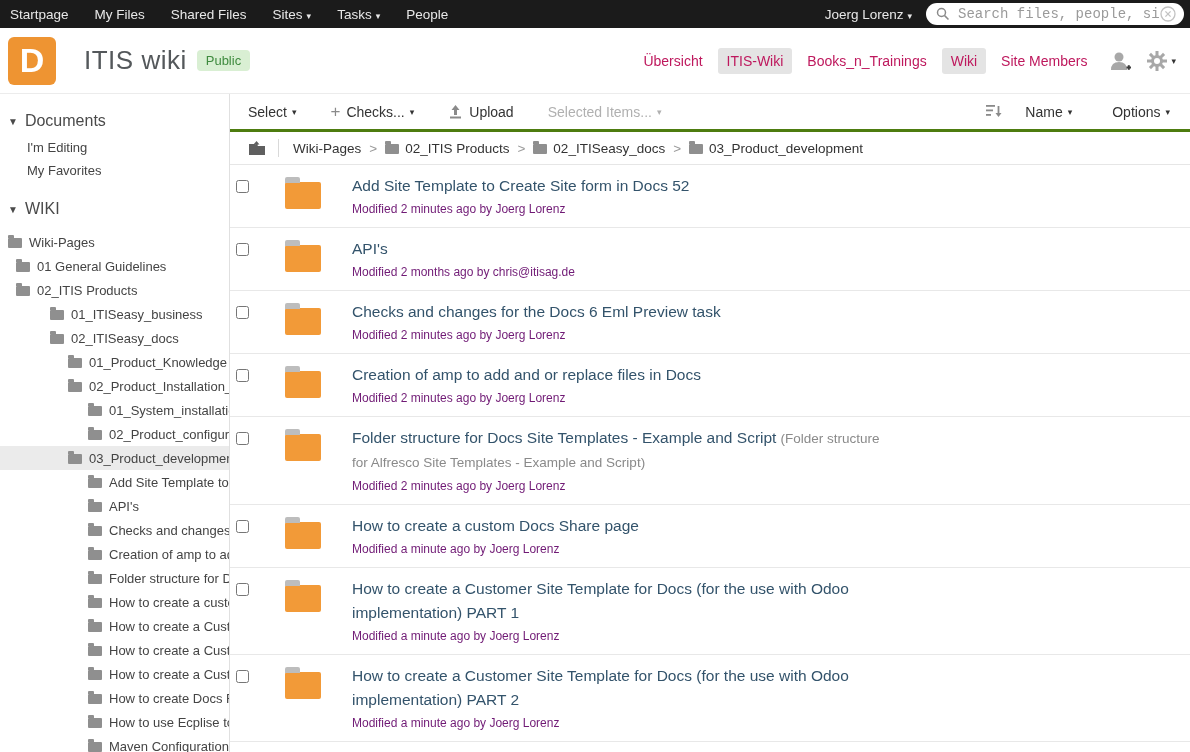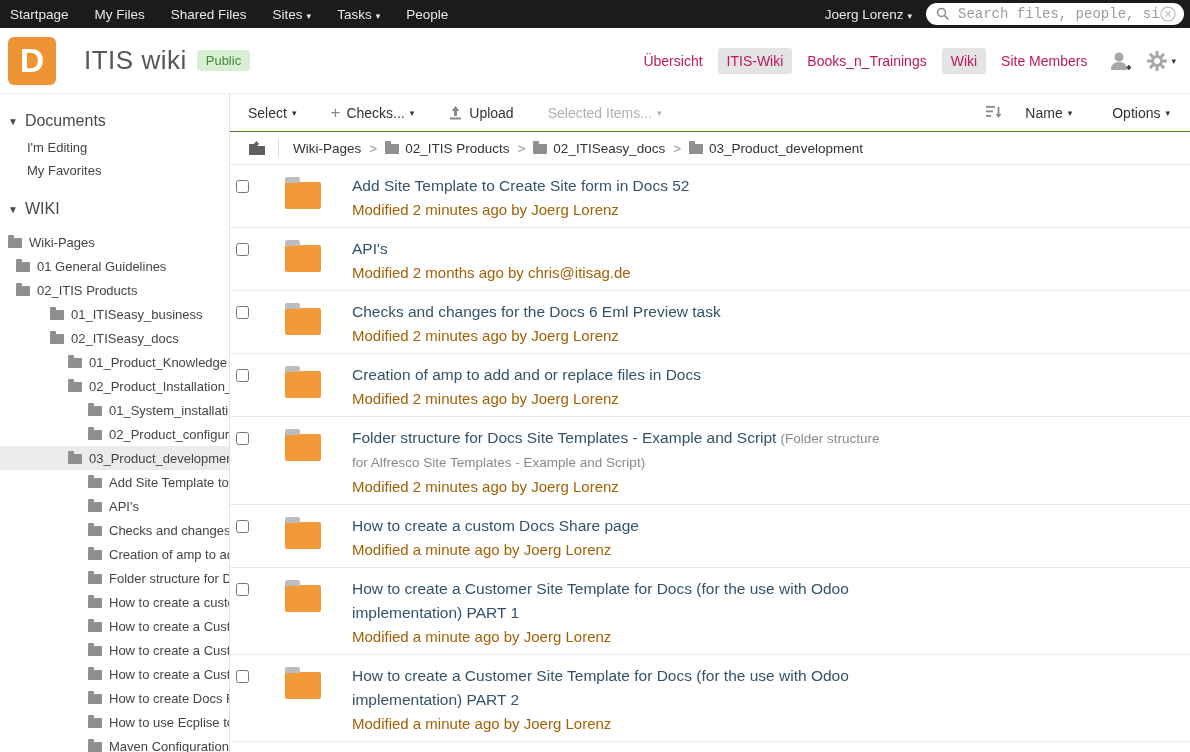--- a/index.html
+++ b/index.html
@@ -42,21 +42,21 @@
   .side-link { font-size:13px; color:#444; padding:4px 0 4px 27px; cursor:pointer; }
   .side-gap { height:14px; }
   .tree-item { display:flex; align-items:center; height:24px; font-size:13px; color:#444; white-space:nowrap; overflow:hidden; cursor:pointer; }
   .tree-item.selected { background:#ebebeb; }
   .folder-sm { width:14px; height:10px; background:#8f8f8f; border-radius:1px; position:relative; flex:none; margin-right:7px; margin-top:2px; }
   .folder-sm::before { content:''; position:absolute; top:-3px; left:0; width:6px; height:3px; background:#8f8f8f; border-radius:1px 1px 0 0; }
   .lvl0 { padding-left:8px; } .lvl1 { padding-left:16px; } .lvl2 { padding-left:50px; }
   .lvl3 { padding-left:68px; } .lvl4 { padding-left:88px; }
 
   
-  .toolbar { height:38px; display:flex; align-items:center; border-bottom:1px solid #4d7c0f; padding:0 14px 0 18px; background:#fff; }
+  .toolbar { height:38px; display:flex; align-items:center; border-bottom:3px solid #4d7c0f; padding:0 14px 0 18px; background:#fff; }
   .tb-item { display:flex; align-items:center; font-size:14px; color:#333; margin-right:34px; cursor:pointer; white-space:nowrap; }
   .tb-item .caret { font-size:9px; color:#333; margin-left:5px; }
   .tb-item .plus { color:#8a8a8a; font-size:17px; margin-right:6px; font-weight:400; }
   .tb-item svg { margin-right:6px; }
   .tb-item.disabled { color:#b0b0b0; }
   .tb-item.disabled .caret { color:#b0b0b0; }
   .tb-spacer { flex:1; }
   .sort-icon { color:#8a8a8a; margin-right:22px; cursor:pointer; display:flex; }
 
   
@@ -70,21 +70,21 @@
 
   
   .file-list { flex:1; overflow:hidden; background:#fff; }
   .file-row { display:flex; align-items:flex-start; border-bottom:1px solid #e8e8e8; padding:9px 0 9px 0; }
   .row-check { width:13px; height:13px; margin:6px 0 0 6px; flex:none; }
   .folder-big { width:36px; height:27px; background:#F29A38; border-radius:2px; position:relative; margin:8px 0 0 36px; flex:none; cursor:pointer; }
   .folder-big::before { content:''; position:absolute; top:-5px; left:0; width:15px; height:6px; background:#bdbdbd; border-radius:2px 2px 0 0; }
   .row-text { margin-left:31px; max-width:545px; }
   .row-title { font-size:15.5px; color:#33536b; line-height:24px; text-decoration:none; cursor:pointer; }
   .row-desc { font-size:13.5px; color:#8a8a8a; line-height:24px; margin-left:4px; }
-  .row-modified { font-size:15px; color:#a16207; margin-top:3px; line-height:17px; }
+  .row-modified { font-size:12px; color:#701a75; margin-top:3px; line-height:17px; }
 </style>
 </head>
 <body>
 
 <div class="topbar">
   <div class="topbar-left">
     <span class="topnav-item"><span>Startpage</span></span>
     <span class="topnav-item"><span>My Files</span></span>
     <span class="topnav-item"><span>Shared Files</span></span>
     <span class="topnav-item"><span>Sites</span><span class="caret">▾</span></span>

